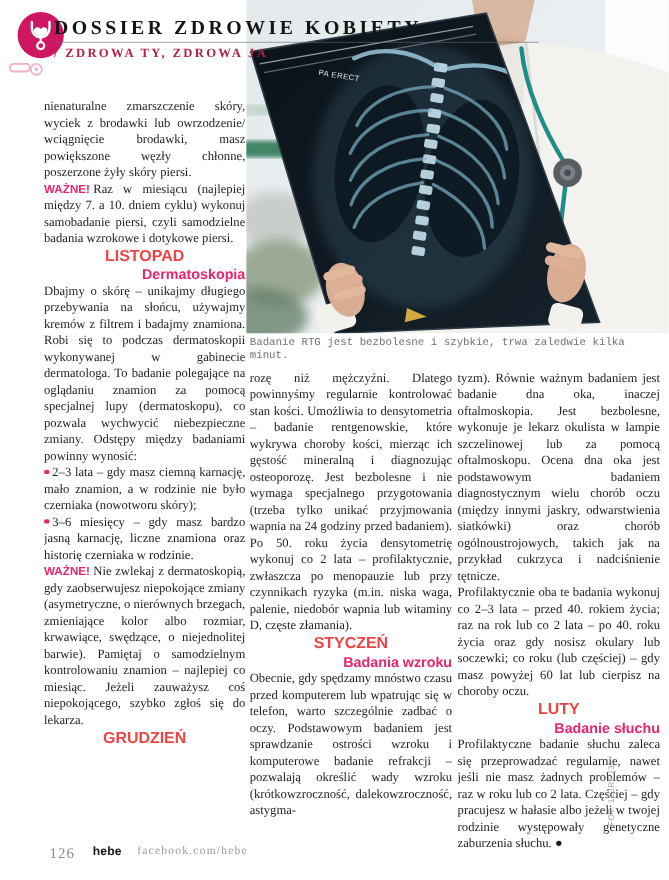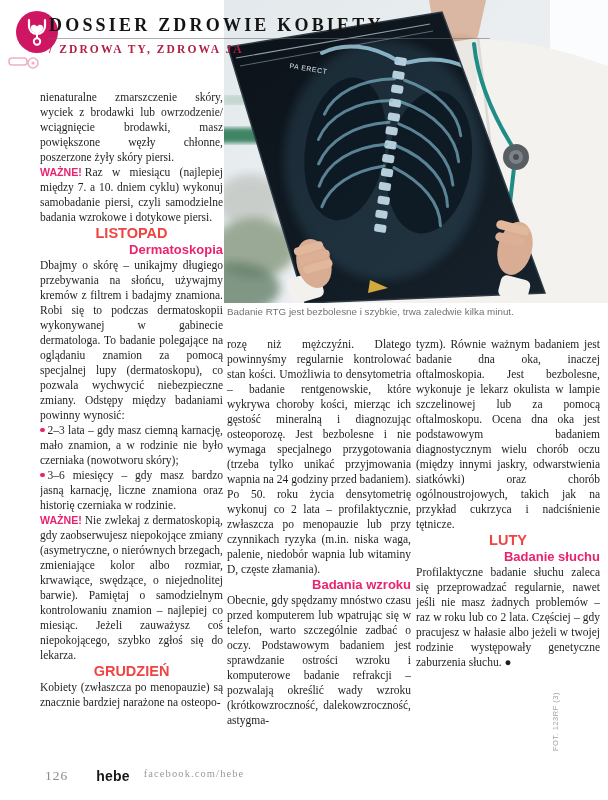--- a/index.html
+++ b/index.html
@@ -13,21 +13,21 @@
   .hdr-subicon{position:absolute;left:8px;top:53px;width:34px;height:18px;z-index:6;}
   .hdr-title{position:absolute;left:49px;top:15px;z-index:6;
              font-weight:700;font-size:18px;letter-spacing:3.2px;color:#141414;white-space:nowrap;}
   .hdr-rule{position:absolute;left:49px;top:38px;width:441px;height:1px;background:#6a6a6a;opacity:.55;z-index:6;}
   .hdr-sub{position:absolute;left:49px;top:43px;z-index:6;
            font-weight:700;font-size:11.5px;letter-spacing:2.1px;color:#b22045;white-space:nowrap;}
 
   
   .photo{position:absolute;left:224px;top:0;width:384px;height:303px;z-index:1;}
   .caption{position:absolute;left:227px;top:306px;z-index:2;
-           font-family:Liberation Sans, sans-serif;font-size:9.8px;color:#6e7377;}
+           font-family:Liberation Mono, monospace;font-size:9.8px;color:#6e7377;}
 
   
   .col{position:absolute;width:184px;font-size:11.5px;line-height:15px;
        text-align:justify;color:#1e1e1e;overflow:hidden;}
   .col p{margin:0;}
   #col-left{left:40px;top:90px;width:183px;height:682px;}
   #col-mid{left:227px;top:337px;height:440px;}
   #col-right{left:416px;top:337px;height:440px;}
 
   .warn{color:#e8246f;font-weight:700;font-family:"Liberation Sans",sans-serif;
@@ -35,22 +35,22 @@
   .mh{font-family:"Liberation Sans",sans-serif;font-weight:700;color:#ef4444;
       text-align:center;font-size:14.5px;line-height:17px;margin:7px 0 0;}
   .ms{font-family:"Liberation Sans",sans-serif;font-weight:700;color:#e8246f;
       text-align:right;font-size:13px;line-height:16px;margin:0 0 4px;}
   .dot{display:inline-block;width:4.5px;height:4.5px;border-radius:50%;
        background:#e8246f;margin-right:3px;vertical-align:2px;}
 
   
   .footer{position:absolute;left:45px;top:768px;display:flex;align-items:flex-start;z-index:3;}
   .pagenum{font-size:13.5px;color:#8b8b87;letter-spacing:1px;}
-  .brand{font-family:"Liberation Sans",sans-serif;font-weight:700;font-size:14px;
-         color:#161616;margin-left:28px;letter-spacing:.2px;}
+  .brand{font-family:"Liberation Sans",sans-serif;font-weight:700;font-size:11px;
+         color:#161616;margin-left:16px;letter-spacing:.2px;}
   .fburl{font-size:10.5px;color:#9a9a96;letter-spacing:1.1px;margin-left:14px;}
 
   .credit{position:absolute;left:551px;top:692px;z-index:3;
           writing-mode:vertical-rl;transform:rotate(180deg);
           font-family:"Liberation Sans",sans-serif;font-size:7.5px;color:#a3a39f;letter-spacing:.5px;}
 </style>
 </head>
 <body>
 
 <div class="page">
@@ -206,32 +206,33 @@
   <div class="col" id="col-left">
     <p>nienaturalne zmarszczenie skóry, wyciek z brodawki lub owrzodzenie/ wciągnięcie brodawki, masz powiększone węzły chłonne, poszerzone żyły skóry piersi.</p>
     <p><span class="warn">WAŻNE!</span><span>Raz w miesiącu (najlepiej między 7. a 10. dniem cyklu) wykonuj samobadanie piersi, czyli samodzielne badania wzrokowe i dotykowe piersi.</span></p>
     <p class="mh">LISTOPAD</p>
     <p class="ms">Dermatoskopia</p>
     <p>Dbajmy o skórę – unikajmy długiego przebywania na słońcu, używajmy kremów z filtrem i badajmy znamiona. Robi się to podczas dermatoskopii wykonywanej w gabinecie dermatologa. To badanie polegające na oglądaniu znamion za pomocą specjalnej lupy (dermatoskopu), co pozwala wychwycić niebezpieczne zmiany. Odstępy między badaniami powinny wynosić:</p>
     <p><span class="dot"></span><span>2–3 lata – gdy masz ciemną karnację, mało znamion, a w rodzinie nie było czerniaka (nowotworu skóry);</span></p>
     <p><span class="dot"></span><span>3–6 miesięcy – gdy masz bardzo jasną karnację, liczne znamiona oraz historię czerniaka w rodzinie.</span></p>
     <p><span class="warn">WAŻNE!</span><span>Nie zwlekaj z dermatoskopią, gdy zaobserwujesz niepokojące zmiany (asymetryczne, o nierównych brzegach, zmieniające kolor albo rozmiar, krwawiące, swędzące, o niejednolitej barwie). Pamiętaj o samodzielnym kontrolowaniu znamion – najlepiej co miesiąc. Jeżeli zauważysz coś niepokojącego, szybko zgłoś się do lekarza.</span></p>
     <p class="mh">GRUDZIEŃ</p>
-    <p>Kobiety (zwłaszcza po menopauzie) są znacznie bardziej narażone na osteopo-</p>
   </div>
 
   <div class="col" id="col-mid">
     <p>rozę niż mężczyźni. Dlatego powinnyśmy regularnie kontrolować stan kości. Umożliwia to densytometria – badanie rentgenowskie, które wykrywa choroby kości, mierząc ich gęstość mineralną i diagnozując osteoporozę. Jest bezbolesne i nie wymaga specjalnego przygotowania (trzeba tylko unikać przyjmowania wapnia na 24 godziny przed badaniem).</p>
     <p>Po 50. roku życia densytometrię wykonuj co 2 lata – profilaktycznie, zwłaszcza po menopauzie lub przy czynnikach ryzyka (m.in. niska waga, palenie, niedobór wapnia lub witaminy D, częste złamania).</p>
+    <p class="mh">STYCZEŃ</p>
     <p class="ms">Badania wzroku</p>
     <p>Obecnie, gdy spędzamy mnóstwo czasu przed komputerem lub wpatrując się w telefon, warto szczególnie zadbać o oczy. Podstawowym badaniem jest sprawdzanie ostrości wzroku i komputerowe badanie refrakcji – pozwalają określić wady wzroku (krótkowzroczność, dalekowzroczność, astygma-</p>
   </div>
 
   <div class="col" id="col-right">
     <p>tyzm). Równie ważnym badaniem jest badanie dna oka, inaczej oftalmoskopia. Jest bezbolesne, wykonuje je lekarz okulista w lampie szczelinowej lub za pomocą oftalmoskopu. Ocena dna oka jest podstawowym badaniem diagnostycznym wielu chorób oczu (między innymi jaskry, odwarstwienia siatkówki) oraz chorób ogólnoustrojowych, takich jak na przykład cukrzyca i nadciśnienie tętnicze.</p>
+    <p>Profilaktycznie oba te badania wykonuj co 2–3 lata – przed 40. rokiem życia; raz na rok lub co 2 lata – po 40. roku życia oraz gdy nosisz okulary lub soczewki; co roku (lub częściej) – gdy masz powyżej 60 lat lub cierpisz na choroby oczu.</p>
     <p class="mh">LUTY</p>
     <p class="ms">Badanie słuchu</p>
     <p>Profilaktyczne badanie słuchu zaleca się przeprowadzać regularnie, nawet jeśli nie masz żadnych problemów – raz w roku lub co 2 lata. Częściej – gdy pracujesz w hałasie albo jeżeli w twojej rodzinie występowały genetyczne zaburzenia słuchu. ●</p>
   </div>
 
   <div class="footer">
     <span class="pagenum">126</span>
     <span class="brand">hebe</span>
     <span class="fburl">facebook.com/hebe</span>
   </div>

